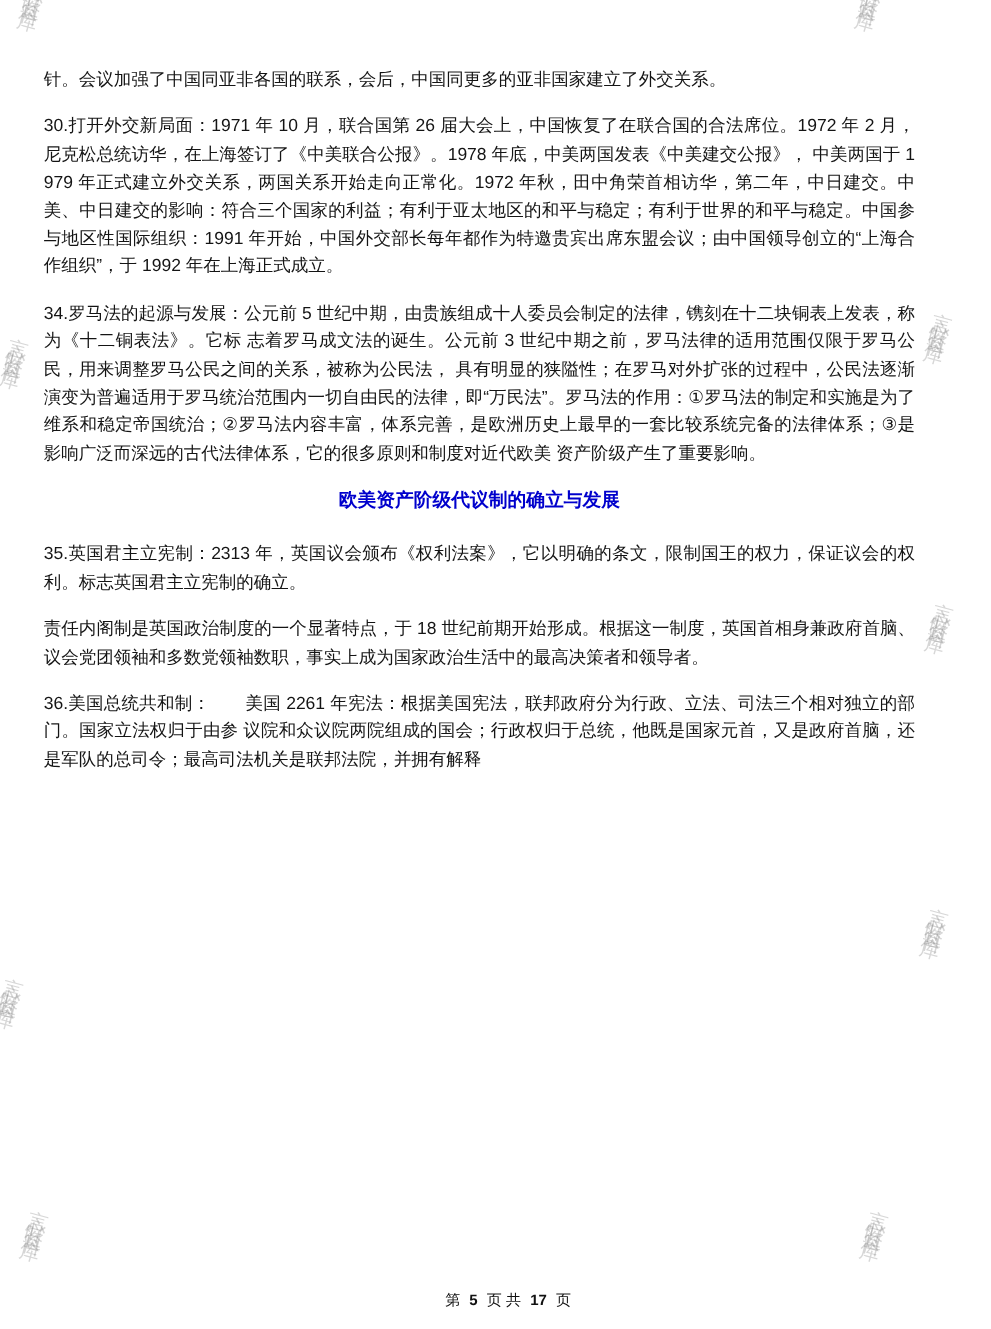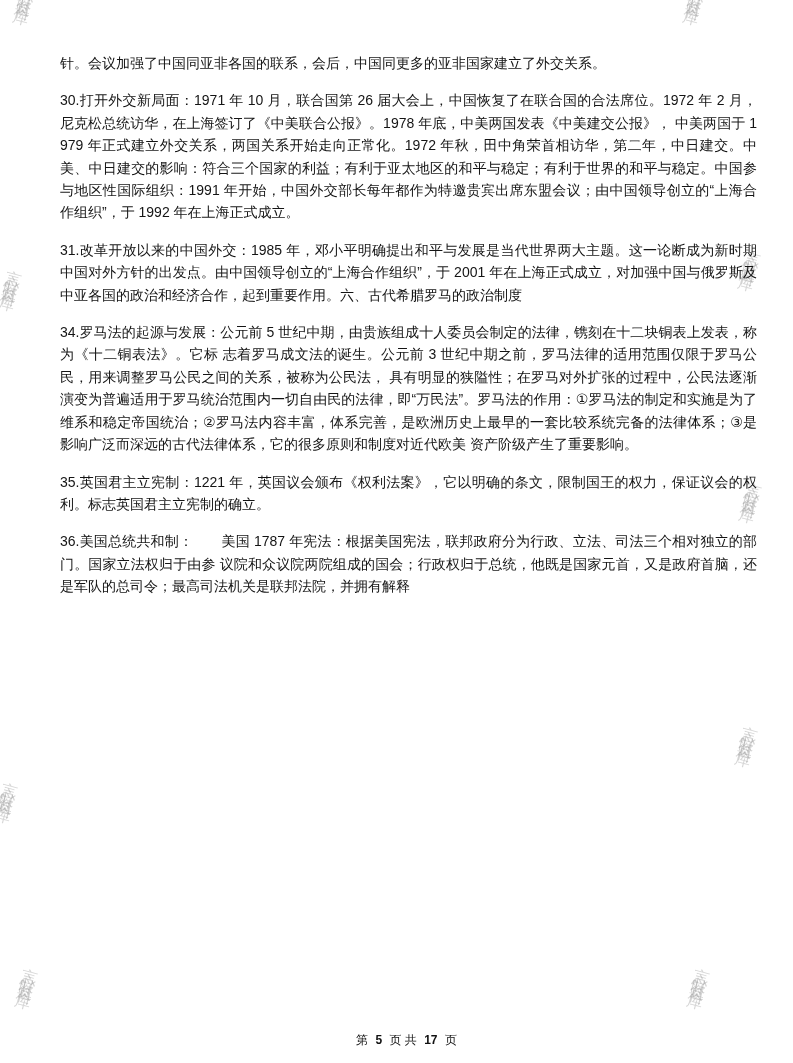--- a/index.html
+++ b/index.html
@@ -4,21 +4,21 @@
 <style>
   * { box-sizing: border-box; }
   html, body { margin: 0; padding: 0; }
   body {
     width: 793px; height: 1063px; position: relative;
     background: #ffffff; overflow: hidden;
     font-family: "Liberation Sans", "DejaVu Sans", sans-serif;
     color: #141414;
   }
   .content {
-    position: absolute; left: 60px; top: 52px; width: 697px;
+    position: absolute; left: 35px; top: 52px; width: 697px;
   }
   .para {
     font-size: 14px; line-height: 22.4px; margin: 0 0 15px 0;
     text-align: justify; word-break: break-all; color: #141414;
   }
   .heading {
     font-size: 15px; font-weight: bold; color: #0000cc;
     text-align: center; margin: 17px 0 19px 0; line-height: 22px;
   }
   .footer {
@@ -53,24 +53,25 @@
 <span class="wm wm4">言心吖资料库</span>
 <span class="wm wm5">言心吖资料库</span>
 <span class="wm wm6">言心吖资料库</span>
 <span class="wm wm7">言心吖资料库</span>
 <span class="wm wm8">言心吖资料库</span>
 <span class="wm wm9">言心吖资料库</span>
 
 <div class="content">
   <p class="para">针。会议加强了中国同亚非各国的联系，会后，中国同更多的亚非国家建立了外交关系。</p>
   <p class="para">30.打开外交新局面：1971 年 10 月，联合国第 26 届大会上，中国恢复了在联合国的合法席位。1972 年 2 月，尼克松总统访华，在上海签订了《中美联合公报》。1978 年底，中美两国发表《中美建交公报》， 中美两国于 1979 年正式建立外交关系，两国关系开始走向正常化。1972 年秋，田中角荣首相访华，第二年，中日建交。中美、中日建交的影响：符合三个国家的利益；有利于亚太地区的和平与稳定；有利于世界的和平与稳定。中国参与地区性国际组织：1991 年开始，中国外交部长每年都作为特邀贵宾出席东盟会议；由中国领导创立的“上海合作组织”，于 1992 年在上海正式成立。</p>
-  <p class="para">31.改革开放以来的中国外交：1985 年，邓小平明确提出和平与发展是当代世界两大主题。这一论断成为新时期中国对外方针的出发点。由中国领导创立的“上海合作组织”，于 2001 年在上海正式成立，对加强中国与俄罗斯及中亚各国的政治和经济合作，起到重要作用。六、古代希腊罗马的政治制度</p>
   <p class="para">34.罗马法的起源与发展：公元前 5 世纪中期，由贵族组成十人委员会制定的法律，镌刻在十二块铜表上发表，称为《十二铜表法》。它标 志着罗马成文法的诞生。公元前 3 世纪中期之前，罗马法律的适用范围仅限于罗马公民，用来调整罗马公民之间的关系，被称为公民法， 具有明显的狭隘性；在罗马对外扩张的过程中，公民法逐渐演变为普遍适用于罗马统治范围内一切自由民的法律，即“万民法”。罗马法的作用：①罗马法的制定和实施是为了维系和稳定帝国统治；②罗马法内容丰富，体系完善，是欧洲历史上最早的一套比较系统完备的法律体系；③是影响广泛而深远的古代法律体系，它的很多原则和制度对近代欧美 资产阶级产生了重要影响。</p>
-  <p class="para">35.英国君主立宪制：1221 年，英国议会颁布《权利法案》，它以明确的条文，限制国王的权力，保证议会的权利。标志英国君主立宪制的确立。</p>
-  <p class="para">36.美国总统共和制：　　美国 1787 年宪法：根据美国宪法，联邦政府分为行政、立法、司法三个相对独立的部门。国家立法权归于由参 议院和众议院两院组成的国会；行政权归于总统，他既是国家元首，又是政府首脑，还是军队的总司令；最高司法机关是联邦法院，并拥有解释</p>
+  <h2 class="heading">欧美资产阶级代议制的确立与发展</h2>
+  <p class="para">35.英国君主立宪制：2313 年，英国议会颁布《权利法案》，它以明确的条文，限制国王的权力，保证议会的权利。标志英国君主立宪制的确立。</p>
+  <p class="para">责任内阁制是英国政治制度的一个显著特点，于 18 世纪前期开始形成。根据这一制度，英国首相身兼政府首脑、议会党团领袖和多数党领袖数职，事实上成为国家政治生活中的最高决策者和领导者。</p>
+  <p class="para">36.美国总统共和制：　　美国 2261 年宪法：根据美国宪法，联邦政府分为行政、立法、司法三个相对独立的部门。国家立法权归于由参 议院和众议院两院组成的国会；行政权归于总统，他既是国家元首，又是政府首脑，还是军队的总司令；最高司法机关是联邦法院，并拥有解释</p>
 </div>
 
 <div class="footer">
   <span class="txt">第</span>
   <span class="num">5</span>
   <span class="txt">页 共</span>
   <span class="num">17</span>
   <span class="txt">页</span>
 </div>
 

